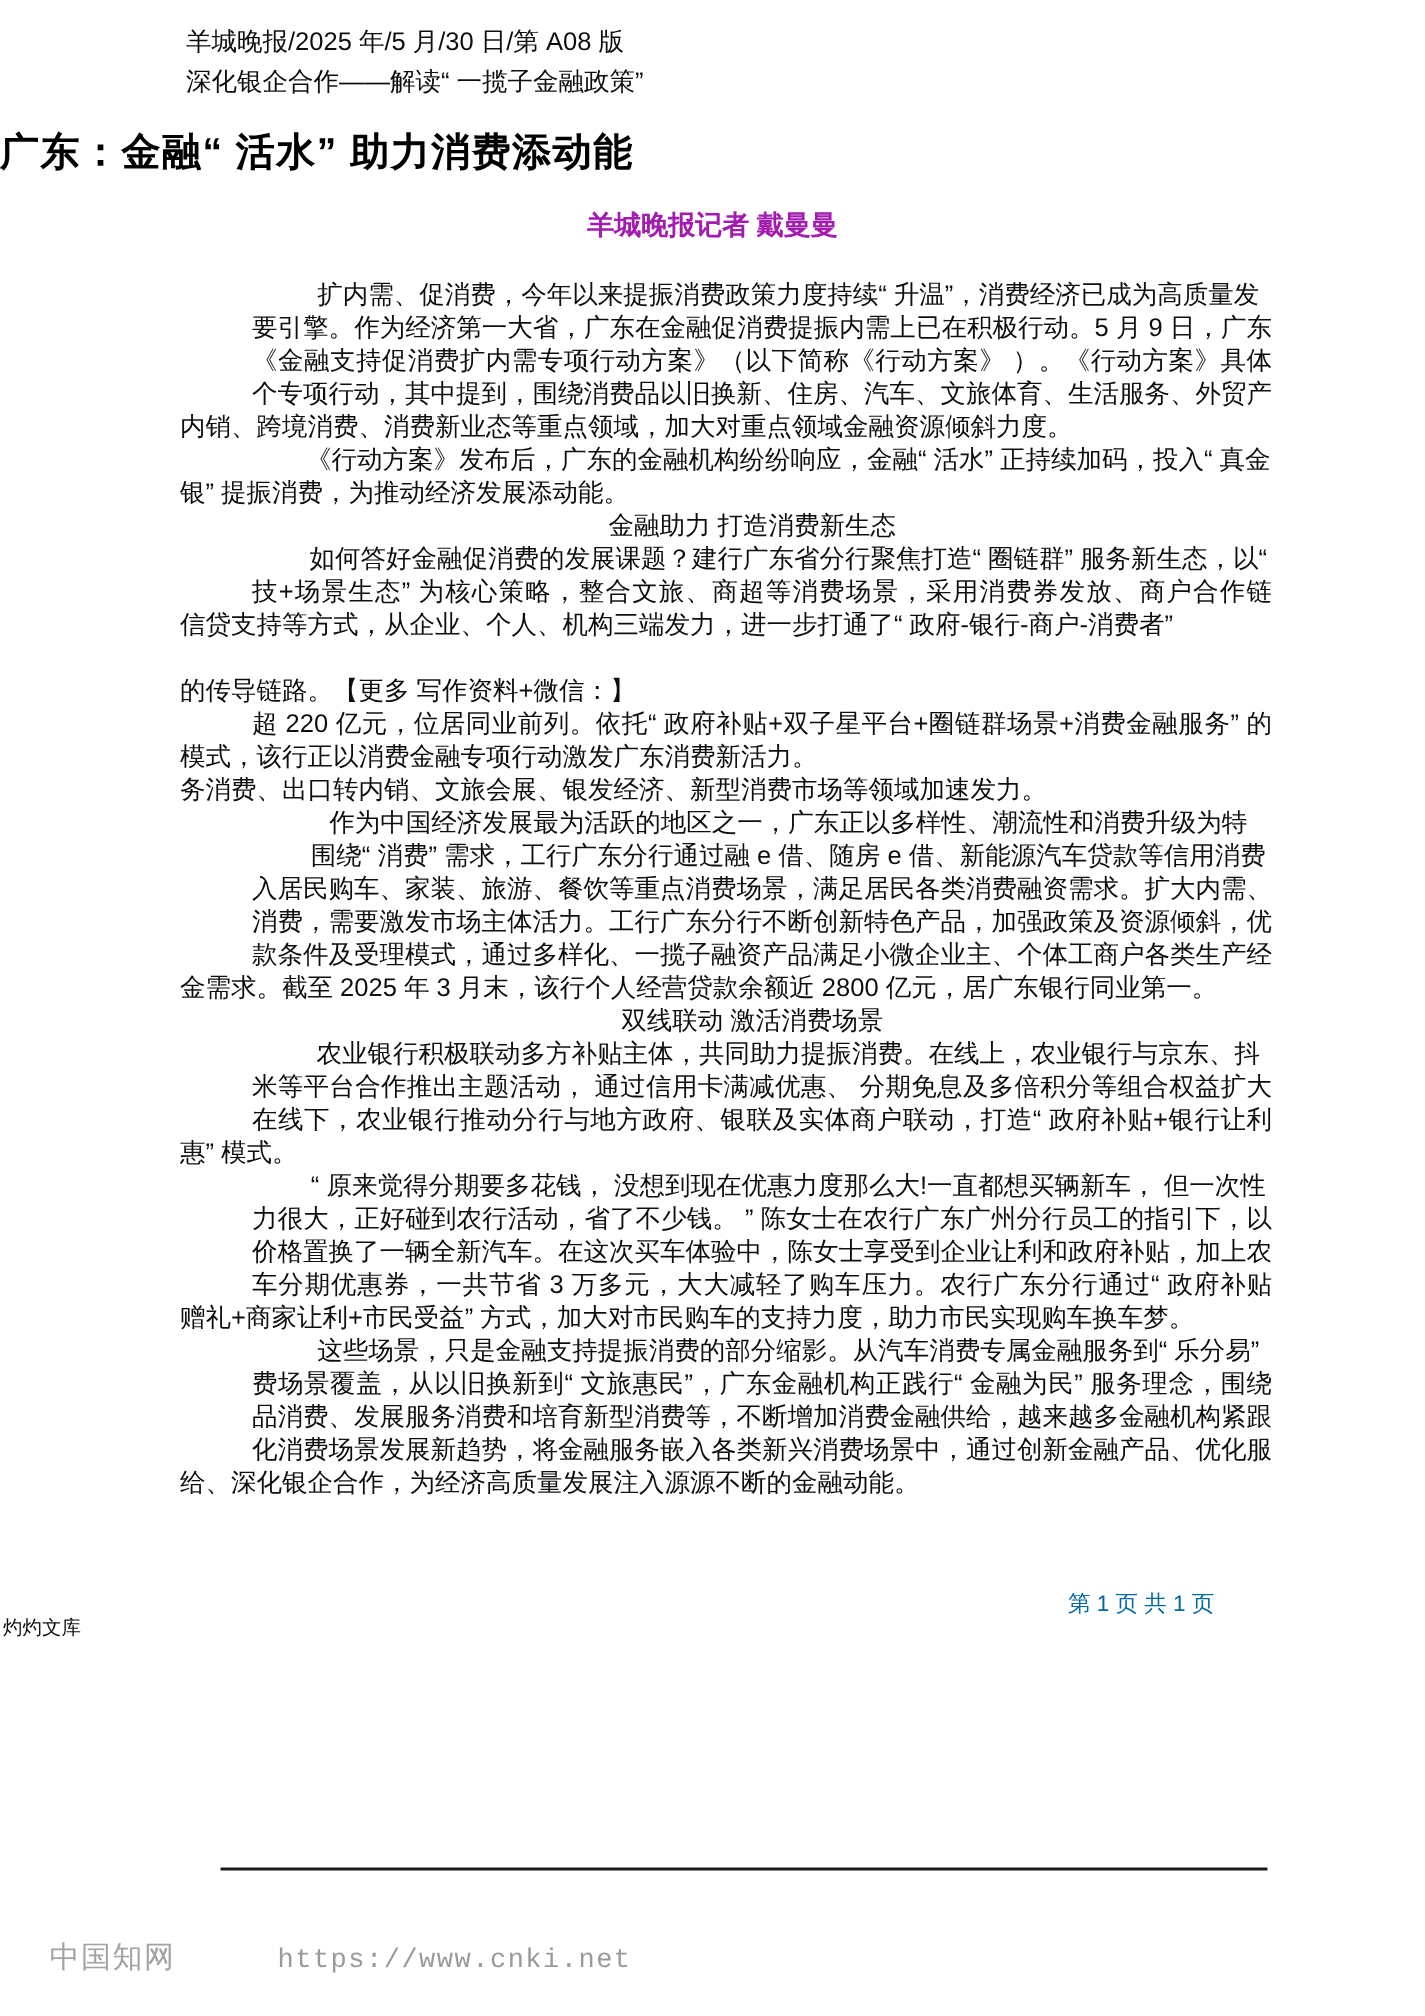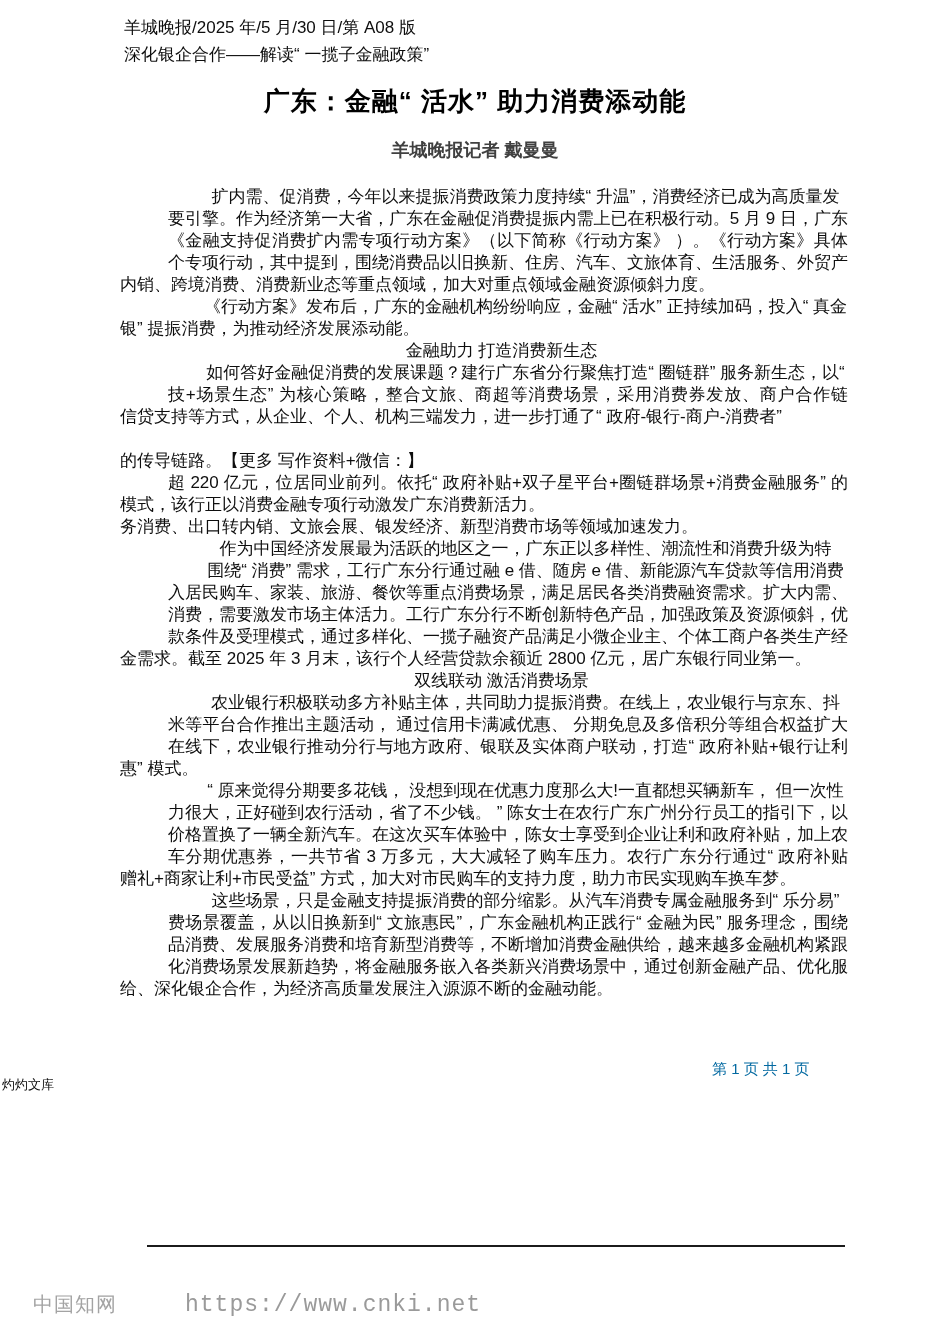--- a/index.html
+++ b/index.html
@@ -10,28 +10,28 @@
     font-family:"Liberation Sans",sans-serif;
     color:#111;
     overflow:hidden;
   }
   .doc-header{
     position:absolute;left:124px;top:14px;
     font-size:17px;line-height:27px;color:#0d0d0d;
   }
   .article-title{
     position:absolute;left:0;right:0;top:84px;
-    text-align:center;
+    text-align:left;
     font-size:26px;font-weight:bold;color:#000;
     letter-spacing:1px;
   }
   .article-byline{
     position:absolute;left:0;right:0;top:138px;
     text-align:center;
-    font-size:18px;font-weight:bold;color:#404040;
+    font-size:18px;font-weight:bold;color:#a21caf;
   }
   .article-body{
     position:absolute;left:120px;top:186px;width:728px;
   }
   .line{
     height:22px;line-height:22px;
     font-size:17px;color:#0e0e0e;
     overflow:hidden;white-space:nowrap;
   }
   .line.justify{
@@ -57,21 +57,21 @@
   .cnki-footer{
     position:absolute;left:33px;top:1291px;
     display:flex;align-items:baseline;gap:44px;
   }
   .cnki-brand{
     font-size:20px;color:#a3a3a3;letter-spacing:1px;
   }
   .cnki-url{
     margin-left:24px;
     font-family:"Liberation Mono",monospace;
-    font-size:23px;color:#9a9a9a;letter-spacing:1px;
+    font-size:18px;color:#9a9a9a;letter-spacing:1px;
   }
 </style>
 </head>
 <body>
 
 <div class="page">
 
   <div class="doc-header">
     <div>羊城晚报/2025 年/5 月/30 日/第 A08 版</div>
     <div>深化银企合作——解读“ 一揽子金融政策”</div>

